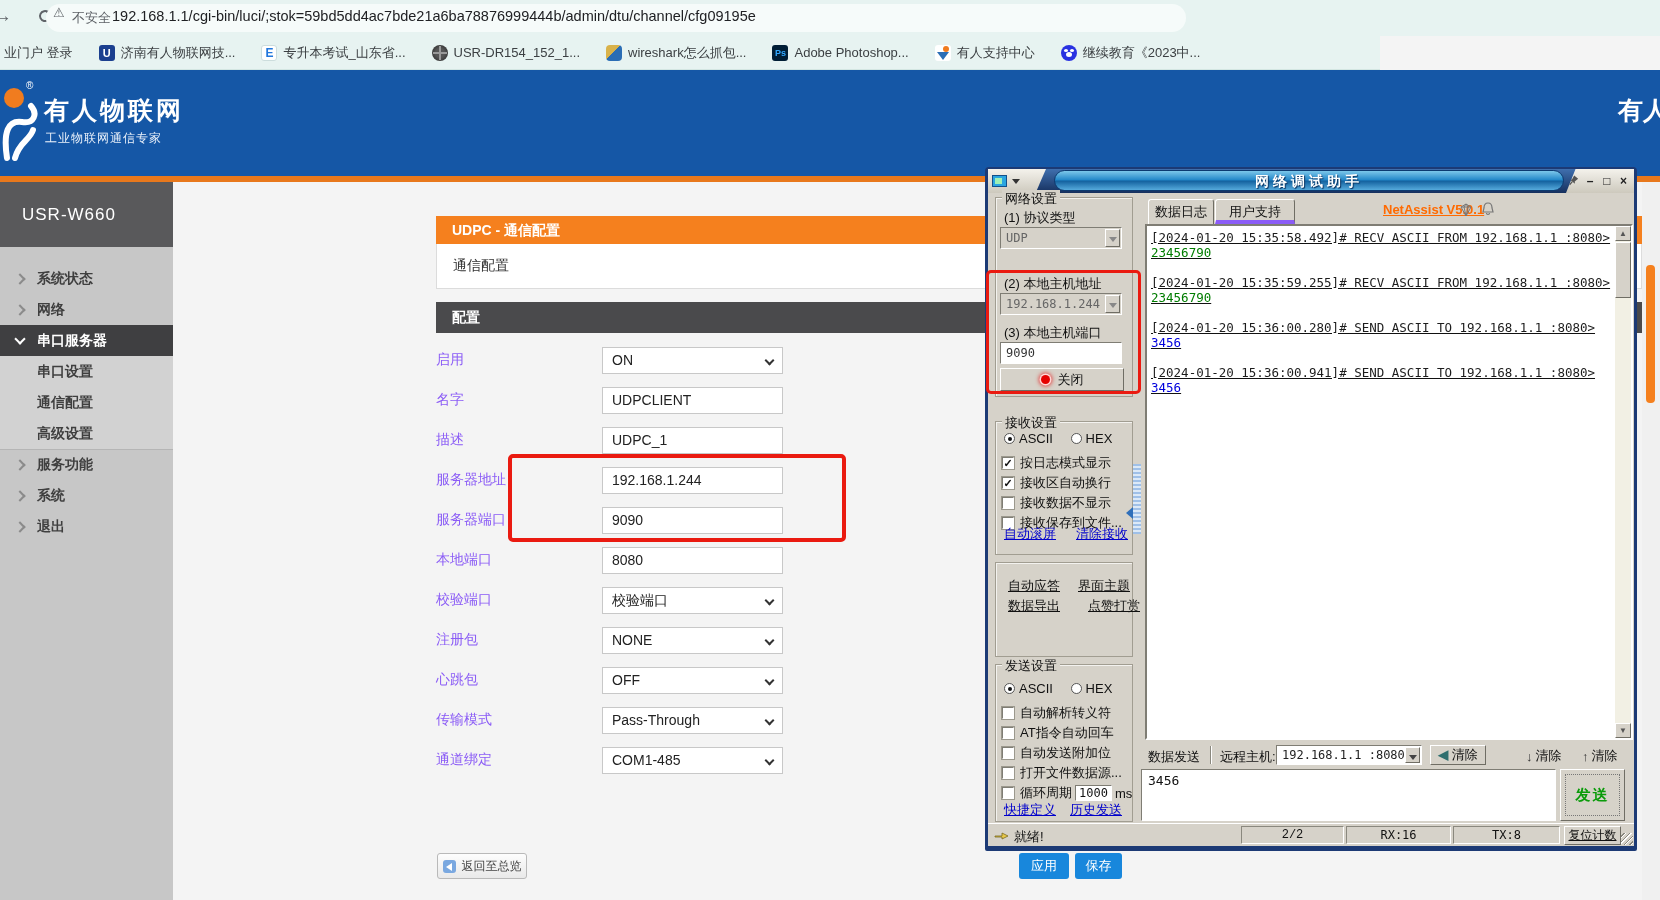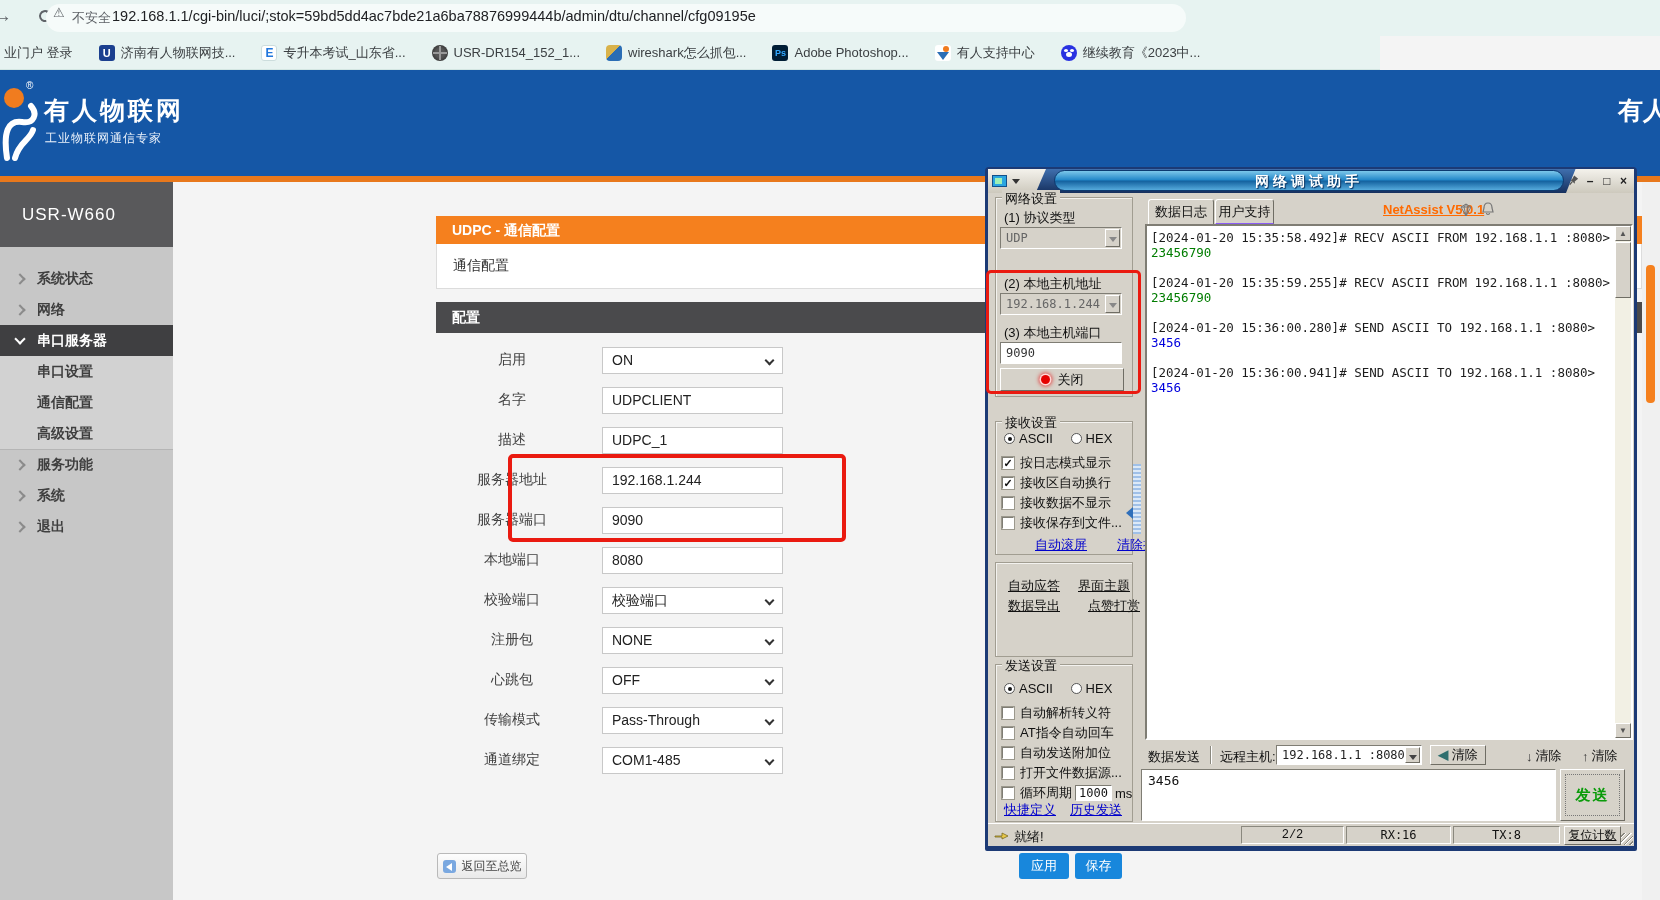--- a/index.html
+++ b/index.html
@@ -48,21 +48,21 @@
   .sub .chev { visibility:hidden; }
   .nav-lbl { margin-left:14px; }
   .nav-row.divtop { border-top:1px solid #b5b5b5; }
 
   
   .sec-orange { position:absolute; left:436px; top:216px; width:1206px; height:28px; background:var(--accent-orange,#f5801e); color:#fff; font-weight:bold; font-size:14px; line-height:28px; padding-left:16px; }
   .sec-white { position:absolute; left:436px; top:244px; width:1206px; height:45px; background:#fff; border:1px solid #dcdcdc; border-top:none; color:#333; font-size:14px; line-height:43px; padding-left:16px; }
   .sec-dark { position:absolute; left:436px; top:302px; width:1206px; height:31px; background:#4a4a4c; color:#fff; font-weight:bold; font-size:14px; line-height:31px; padding-left:16px; }
   #form-rows { position:absolute; left:436px; top:340px; width:560px; }
   .frm-row { height:40px; display:flex; align-items:center; }
-  .frm-label { width:166px; text-align:center; padding-right:14px; font-size:14px; color:#404040; }
+  .frm-label { width:166px; text-align:left; padding-right:14px; font-size:14px; color:#8b5cf6; }
   .ctl { width:181px; height:27px; background:#fff; border:1px solid #c8c8c8; font-size:14px; color:#222; line-height:25px; padding-left:9px; position:relative; }
   .ctl .caret { display:none; position:absolute; right:9px; top:9px; width:7px; height:7px; border-right:2px solid #333; border-bottom:2px solid #333; transform:rotate(45deg); }
   .ctl.select .caret { display:block; }
   .red-box { position:absolute; border:4px solid var(--annotation-red,#ea1a10); border-radius:5px; z-index:35; }
   .form-red { left:508px; top:454px; width:338px; height:88px; }
   .na-red { left:986px; top:270px; width:155px; height:124px; border-width:3px; z-index:70; }
   .back-btn { position:absolute; left:437px; top:853px; width:90px; height:26px; background:linear-gradient(#fdfdfd,#e9e9e9); border:1px solid #b9b9b9; border-radius:3px; font-size:12px; color:#444; display:flex; align-items:center; justify-content:center; gap:6px; }
   .back-ic { width:13px; height:13px; background:#7aa8e0; border-radius:3px; position:relative; }
   .back-ic::after { content:""; position:absolute; left:3px; top:3px; width:0; height:0; border-top:4px solid transparent; border-bottom:4px solid transparent; border-right:6px solid #fff; }
   .blue-btn { position:absolute; top:853px; height:26px; background:var(--button-blue,#1887dc); color:#fff; border-radius:3px; font-size:13px; text-align:center; line-height:26px; }
@@ -102,21 +102,21 @@
   .mini:empty, .sfx:empty { display:none; }
   .blu-link { color:var(--link-blue,#0000cc); text-decoration:underline; font-size:13px; }
   .blk-link { color:#111; text-decoration:underline; font-size:13px; }
   .splitter { position:absolute; left:145px; top:295px; width:8px; height:70px; background:repeating-linear-gradient(0deg,#9fc0e8 0 2px,#dce9f7 2px 4px); }
   .split-arrow { position:absolute; left:138px; top:338px; width:0; height:0; border-top:6px solid transparent; border-bottom:6px solid transparent; border-right:7px solid #2f6fba; }
   
   .na-tab { position:absolute; top:30px; height:25px; background:#d6d2c9; border-style:solid; border-width:1px 1px 0 1px; border-color:#fff #6f6d64 #d6d2c9 #fff; border-radius:3px 3px 0 0; font-size:13px; text-align:center; line-height:24px; }
   .na-version { position:absolute; left:395px; top:33px; color:var(--version-orange,#ff6a00); font-weight:bold; font-size:13px; text-decoration:underline; }
   .na-gem { position:absolute; left:470px; top:33px; } .na-bell { position:absolute; left:492px; top:32px; }
   .log-box { position:absolute; left:157px; top:55px; width:488px; height:516px; background:#fff; border-style:solid; border-width:2px; border-color:#7f7d74 #fff #fff #7f7d74; overflow:hidden; }
-  .log-content { position:absolute; left:4px; top:4px; right:20px; font-family:"DejaVu Sans Mono",monospace; font-size:12.5px; line-height:15px; white-space:nowrap; }
+  .log-content { position:absolute; left:4px; top:4px; right:20px; font-family:"DejaVu Sans Mono",monospace; font-size:12.5px; line-height:15px; white-space:nowrap;text-decoration:underline; }
   .log-e { margin-bottom:15px; }
   .log-h { color:#1c1c1c; }
   .log-d.g { color:var(--recv-green,#007d00); }
   .log-d.b { color:var(--send-blue,#0000dd); }
   .vsb { position:absolute; right:0; top:0; bottom:0; width:16px; background:#f2f0e4; }
   .vsb-btn { position:absolute; left:0; width:16px; height:15px; background:#d6d2c9; border-style:solid; border-width:1px; border-color:#fff #6f6d64 #6f6d64 #fff; color:#555; font-size:8px; text-align:center; line-height:13px; }
   .vsb-thumb { position:absolute; left:0; top:16px; width:16px; height:56px; background:#d6d2c9; border-style:solid; border-width:1px; border-color:#fff #6f6d64 #6f6d64 #fff; }
   
   .sendrow-lbl { position:absolute; font-size:13px; }
   .vdiv { position:absolute; left:222px; top:577px; height:18px; border-left:1px solid #8a887e; border-right:1px solid #fff; }
@@ -398,21 +398,21 @@
         </div>
         <div class="opt" data-interactable="true">
           <span class="cb" data-interactable="true"></span>
           <span data-interactable="false">接收数据不显示</span>
         </div>
         <div class="opt" data-interactable="true">
           <span class="cb" data-interactable="true"></span>
           <span data-interactable="false">接收保存到文件...</span>
         </div>
       </div>
-    <div style="position:absolute;left:16px;top:367px;display:flex;gap:30px;margin-left:31px;" data-interactable="false">
+    <div style="position:absolute;left:16px;top:356px;display:flex;gap:20px;" data-interactable="false">
       <span class="blu-link" data-interactable="true">自动滚屏</span>
       <span class="blu-link" data-interactable="true">清除接收</span>
     </div>
 
     <div class="grp" style="top:393px;height:95px;" data-interactable="false"></div>
     <div style="position:absolute;left:20px;top:408px;display:flex;gap:18px;" data-interactable="false">
       <span class="blk-link" data-interactable="true">自动应答</span>
       <span class="blk-link" data-interactable="true">界面主题</span>
     </div>
     <div style="position:absolute;left:20px;top:428px;display:flex;gap:28px;" data-interactable="false">
@@ -458,21 +458,21 @@
       </div>
     <div style="position:absolute;left:16px;top:632px;display:flex;gap:14px;" data-interactable="false">
       <span class="blu-link" data-interactable="true">快捷定义</span>
       <span class="blu-link" data-interactable="true">历史发送</span>
     </div>
 
     <div class="splitter" data-interactable="true"></div>
     <div class="split-arrow" data-interactable="true"></div>
 
     <div class="na-tab" style="left:160px;width:66px;" data-interactable="true">数据日志</div>
-    <div class="na-tab" style="left:227px;width:59px;border-bottom:1px solid #8b5cf6;" data-interactable="true">用户支持</div>
+    <div class="na-tab" style="left:227px;width:80px;border-bottom:4px solid #8b5cf6;" data-interactable="true">用户支持</div>
     <span class="na-version" data-interactable="true">NetAssist V5.0.1</span>
     <svg class="na-gem" width="16" height="16" viewBox="0 0 16 16" data-interactable="true">
         <path d="M3 5 L8 2 L13 5 L8 14 Z M3 5 L13 5 M8 2 L6 5 L8 14 M8 2 L10 5 L8 14" fill="none" stroke="#777" stroke-width="1"></path>
       </svg>
     <svg class="na-bell" width="16" height="16" viewBox="0 0 16 16" data-interactable="true">
         <path d="M8 2 C5 2 4 4 4 7 L3 11 H13 L12 7 C12 4 11 2 8 2 Z" fill="none" stroke="#777" stroke-width="1.2"></path>
         <path d="M6.5 12 a1.5 1.5 0 0 0 3 0" fill="none" stroke="#777" stroke-width="1.2"></path>
       </svg>
 
     <div class="log-box" data-interactable="true">

